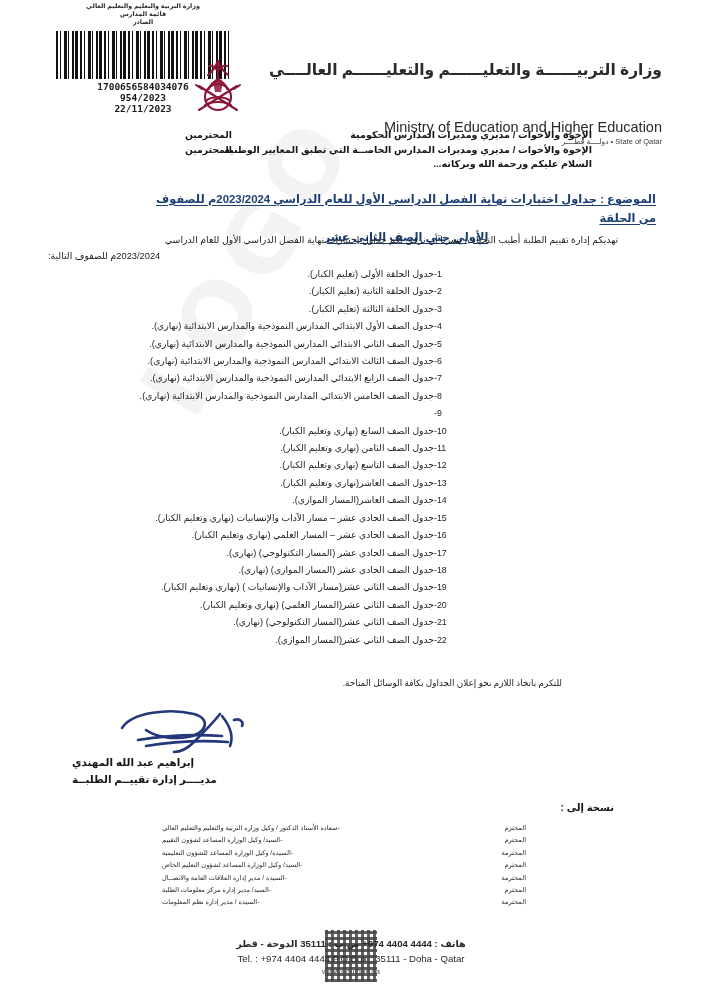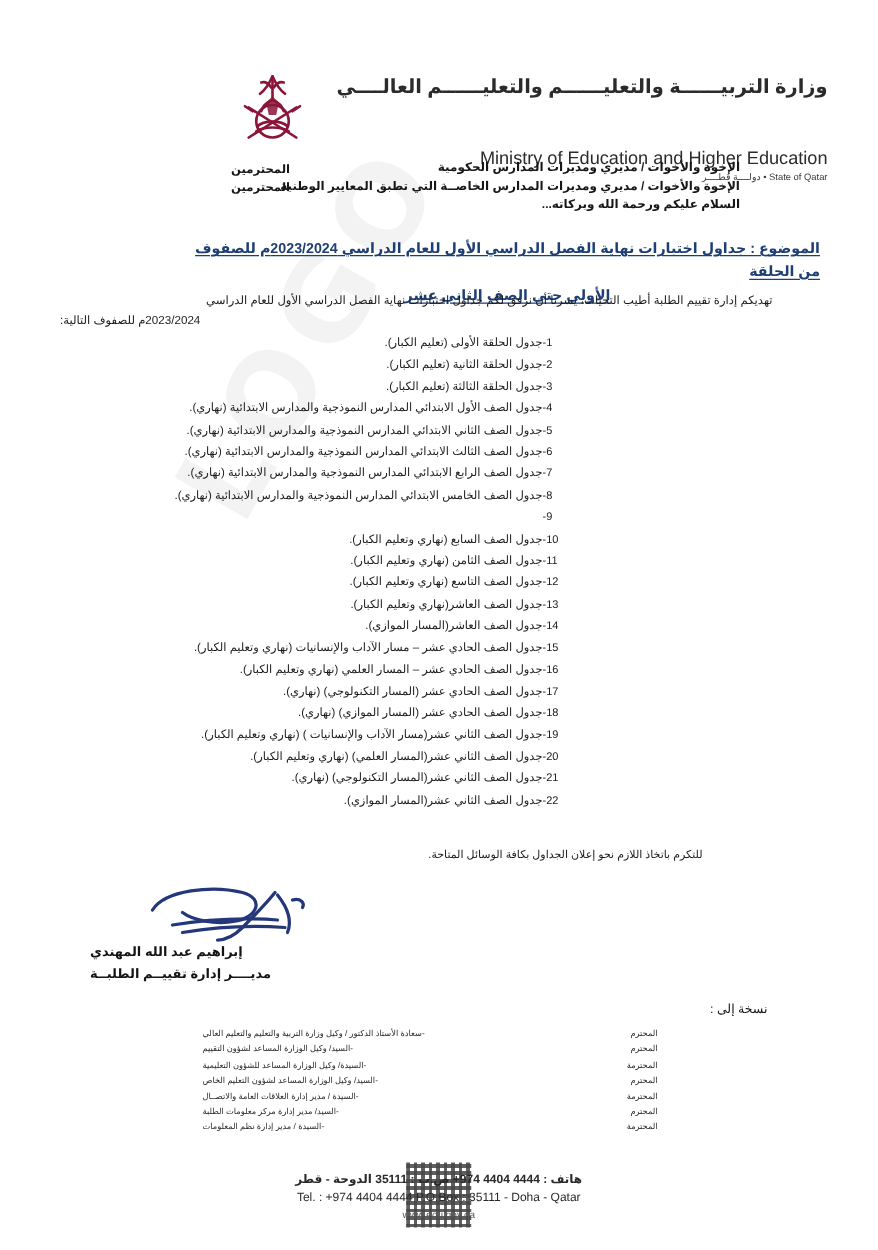--- a/index.html
+++ b/index.html
@@ -76,21 +76,21 @@
   .closing .c1{font-size:8.8px;line-height:14px;}
   .closing .c2{font-size:10.6px;font-weight:bold;margin-top:9px;}
 
   
   .sigblock{position:absolute;left:72px;top:706px;width:250px;text-align:left;}
   .sig-svg{display:block;margin:0 auto;}
   .sig-name{font-size:10.4px;font-weight:bold;margin-top:-6px;color:#141414;}
   .sig-title{font-size:10.4px;font-weight:bold;margin-top:5px;letter-spacing:1px;color:#141414;}
 
   
-  .cc-head{position:absolute;right:88px;top:802px;font-size:10px;font-weight:normal;color:#141414;}
+  .cc-head{position:absolute;right:88px;top:802px;font-size:10px;font-weight:bold;color:#141414;}
   .cc-list{position:absolute;right:150px;top:822px;width:390px;text-align:right;}
   .cc-row{display:flex;justify-content:space-between;font-size:6.6px;line-height:12.4px;color:#2a2a2a;}
   .cc-row .who{white-space:nowrap;}
   .cc-row .hon{white-space:nowrap;padding-right:26px;}
 
   
   .footer{position:absolute;left:0;right:0;top:936px;text-align:center;}
   .f-ar{font-size:9.6px;font-weight:bold;color:#2a2a2a;line-height:15px;}
   .f-en{font-size:9.6px;color:#2a2a2a;line-height:15px;direction:ltr;}
   .f-web{font-size:8px;color:#555;line-height:12px;direction:ltr;}
@@ -103,20 +103,29 @@
     background-blend-mode:multiply;
   }
 </style>
 </head>
 <body>
 
 <div class="page">
 
   <div class="watermark">LOGO</div>
 
+  <div class="barcode-label">
+    <div class="bl-head">وزارة التربية والتعليم والتعليم العالي</div>
+    <div class="bl-head">قائمة المدارس</div>
+    <div class="bl-head">الصادر</div>
+    <div class="barcode"></div>
+    <div class="bl-num">1700656584034076</div>
+    <div class="bl-num">954/2023</div>
+    <div class="bl-num">22/11/2023</div>
+  </div>
 
   <div class="letterhead">
     <div class="lh-text">
       <div class="lh-ar">وزارة التربيــــــة والتعليــــــم والتعليــــــم العالــــي</div>
       <div class="lh-en">Ministry of Education and Higher Education</div>
       <div class="lh-sub">دولــــة قطــــر • State of Qatar</div>
     </div>
     <svg class="emblem" viewBox="0 0 62 72">
       <g fill="none" stroke="#8A1538" stroke-width="2.1" stroke-linecap="round">
         <path d="M31 9 C28 16 25 20 21 23"></path>

